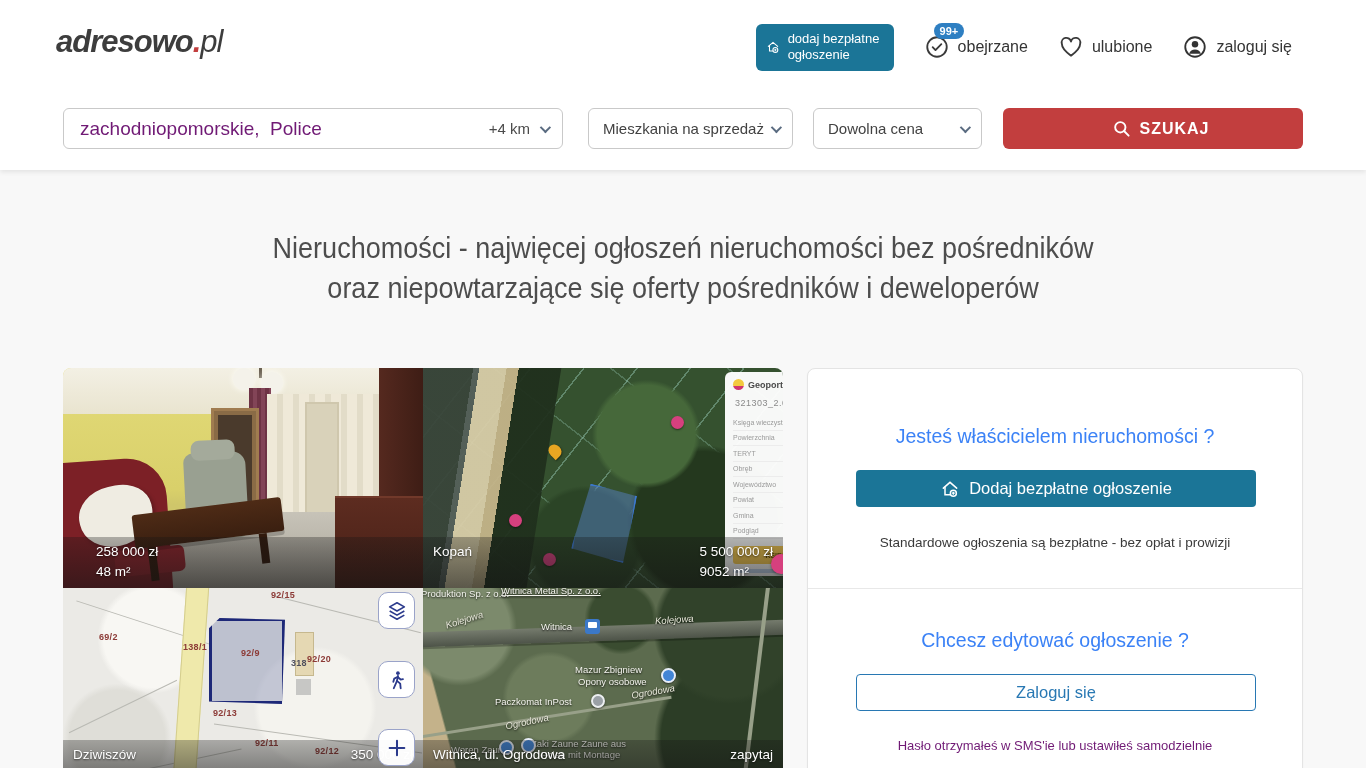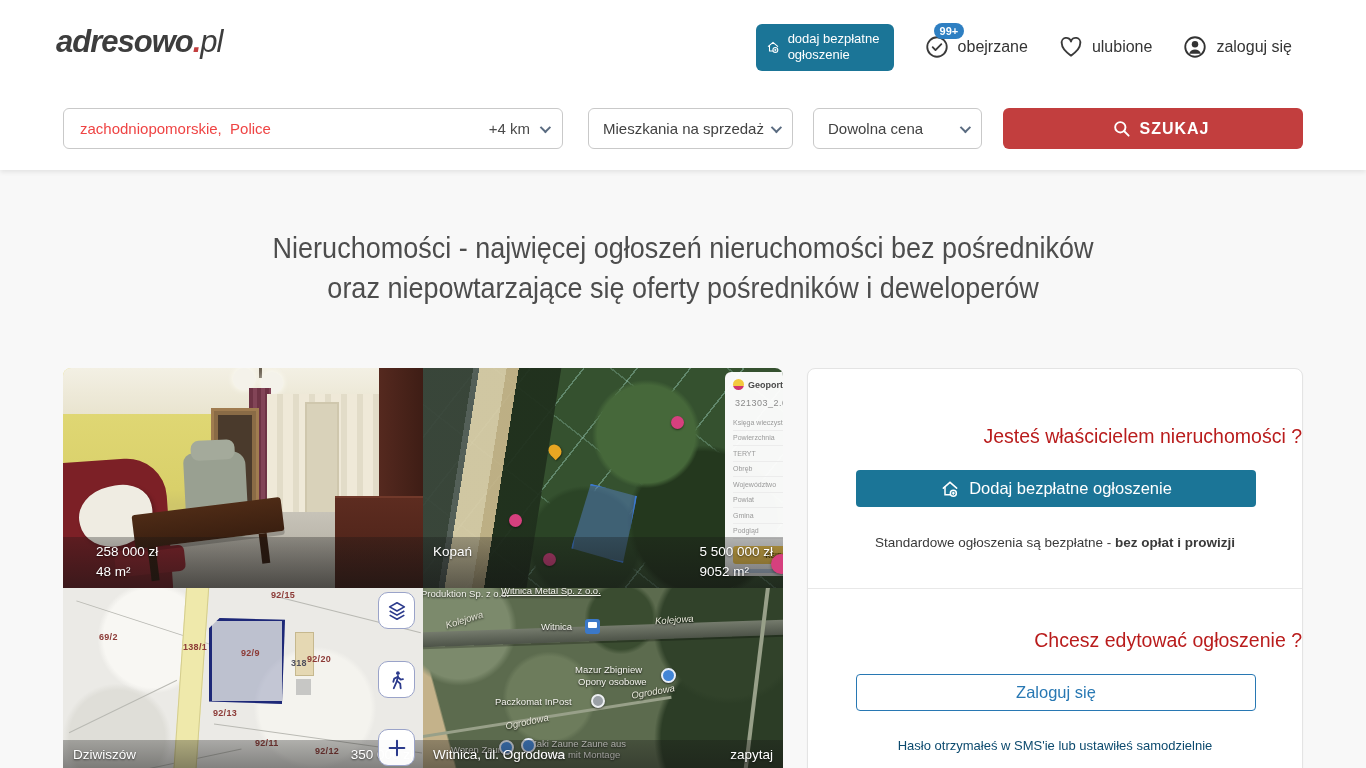--- a/index.html
+++ b/index.html
@@ -24,21 +24,21 @@
               cursor:pointer; position:relative; }
   .badge { position:absolute; top:-11px; left:10px; background:#2e7fc2; color:#fff;
            font-size:11px; font-weight:700; border-radius:9px; padding:2px 6px; }
   .icon-svg { display:block; }
 
   
   .search-row { position:absolute; top:108px; left:0; width:1366px; height:41px; }
   .loc-field { position:absolute; left:63px; top:0; width:500px; height:41px; background:#fff;
                border:1px solid #c9c9c9; border-radius:6px; display:flex; align-items:center;
                padding:0 14px 0 16px; }
-  .loc-text { font-size:15px; color:#ef4444; white-space:pre; flex:1; overflow:hidden; }
+  .loc-text { font-size:19px; color:#701a75; white-space:pre; flex:1; overflow:hidden; }
   .radius-box { display:flex; align-items:center; gap:10px; font-size:15px; color:#4a4a4a; cursor:pointer; }
   .chev { width:8px; height:8px; border-right:2px solid #5a6b80; border-bottom:2px solid #5a6b80;
           transform:rotate(45deg) translateY(-2px); }
   .select-box { position:absolute; top:0; height:41px; background:#fff; border:1px solid #c9c9c9;
                 border-radius:6px; display:flex; align-items:center; justify-content:space-between;
                 padding:0 13px 0 14px; font-size:15px; color:#424242; cursor:pointer; }
   .sel-cat { left:588px; width:205px; }
   .sel-price { left:813px; width:169px; }
   .sel-label { white-space:nowrap; overflow:hidden; flex:1; }
   .search-btn { position:absolute; left:1003px; top:0; width:300px; height:41px; background:#c23e3e;
@@ -181,33 +181,33 @@
   .dotpin { position:absolute; border-radius:50%; z-index:4; box-shadow:0 1px 2px rgba(0,0,0,.5); }
   .dotpin.blue { width:15px; height:15px; background:#4285d6; border:2px solid #e8eef8; }
   .dotpin.gray { width:14px; height:14px; background:#9aa0a6; border:2px solid #eceff1; }
   .station-ic { position:absolute; width:15px; height:15px; background:#3b78c8; border-radius:3px; z-index:4; }
   .station-ic::after { content:""; position:absolute; left:3px; top:3px; right:3px; height:6px;
                        background:#fff; border-radius:1px; }
 
   
   .sidebar { position:absolute; left:807px; top:368px; width:496px; height:470px; background:#fff;
              border:1px solid #e4e4e4; border-radius:8px; box-shadow:0 1px 2px rgba(0,0,0,.04); }
-  .sb-h { text-align:right; font-size:19.5px; font-weight:400; color:#b91c1c; }
+  .sb-h { text-align:center; font-size:19.5px; font-weight:400; color:#3b82f6; }
   .sb-h.owner { margin-top:56px; }
   .sb-add-btn { display:flex; align-items:center; justify-content:center; gap:9px;
                 margin:22px 48px 0; height:37px; width:400px; background:#1b7597; color:#fff;
                 border:none; border-radius:4px; font-size:16.5px; cursor:pointer; font-family:inherit; }
   .sb-free { text-align:center; font-size:13.5px; color:#3a3a3a; margin-top:28px; }
-  .sb-free b { font-weight:700;text-align:center; }
+  .sb-free b { font-weight:400;text-align:center; }
   .sb-divider { border:none; border-top:1px solid #e8e8e8; margin:38px 0 0; }
   .sb-h.edit { margin-top:40px; }
   .sb-login-btn { display:block; margin:22px 48px 0; height:37px; width:400px; background:#fff;
                   color:#2878b3; border:1px solid #2878b3; border-radius:4px; font-size:16.5px;
                   cursor:pointer; font-family:inherit; }
-  .sb-hint { text-align:center; font-size:13px; color:#0c4a6e; margin-top:27px; }
+  .sb-hint { text-align:center; font-size:13px; color:#701a75; margin-top:27px; }
 </style>
 </head>
 <body>
 
 <header class="site-header">
   <div class="logo"><b>adresowo</b><span class="dot">.</span><span class="tld">pl</span></div>
 
   <div class="header-actions">
     <button class="hdr-add-btn">
       <svg class="icon-svg" width="24" height="24" viewBox="0 0 24 24" fill="none" stroke="#fff" stroke-width="1.8">

